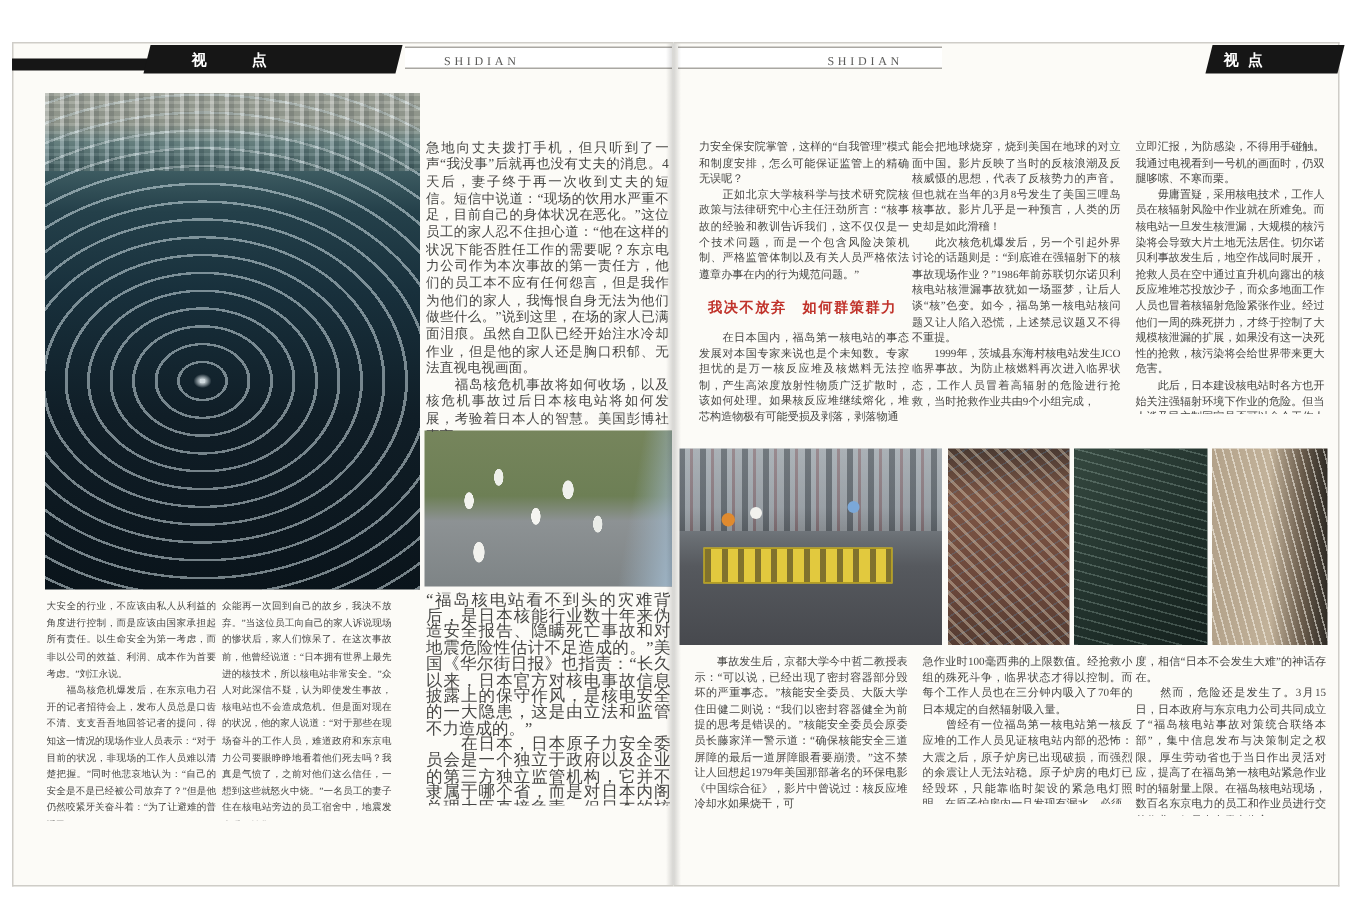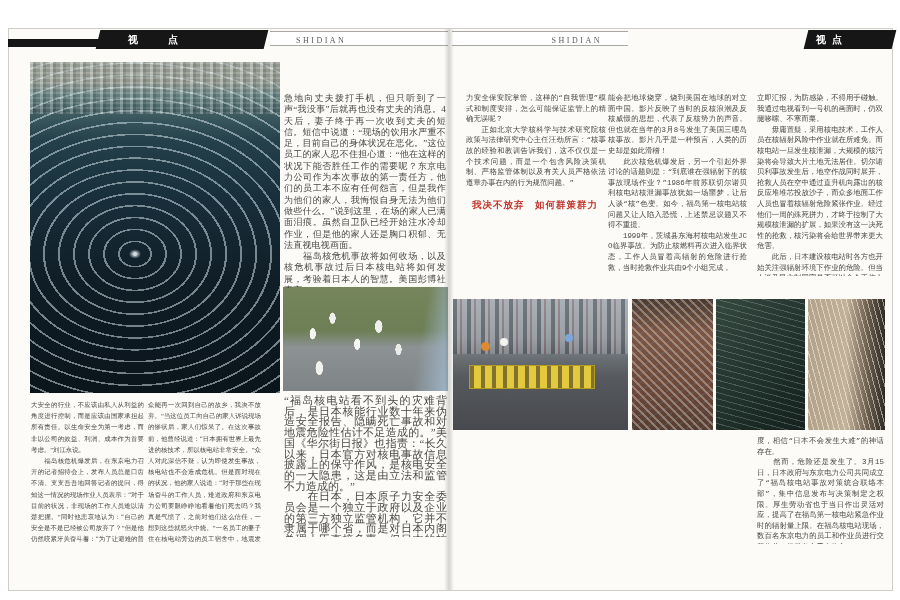--- a/index.html
+++ b/index.html
@@ -26,21 +26,21 @@
   #strip-right{left:452px;width:176px;justify-content:flex-end;}
   .strip-label{color:#5a5a58;font-size:8px;letter-spacing:2.5px;font-family:"Liberation Serif",serif;}
   #strip-left .strip-label{padding-left:26px;}
   #strip-right .strip-label{padding-right:26px;}
   
   .col{position:absolute;text-align:justify;color:#474745;white-space:pre-wrap;word-break:break-all;
        overflow:hidden;font-family:"Liberation Serif","DejaVu Serif",serif;}
   .t-small{font-size:6.4px;line-height:11.2px;}
   .t-large{font-size:9px;line-height:11.3px;letter-spacing:0.2px;}
   .t-medl{font-size:11px;line-height:10.7px;}
-  .t-right{font-size:7.4px;line-height:10.6px;font-family:Liberation Mono, monospace;}
+  .t-right{font-size:7.4px;line-height:10.6px;}
   #lbc1{left:31px;top:399px;width:113px;height:148px;}
   #lbc2{left:148px;top:399px;width:113px;height:148px;}
   #ltop{left:284px;top:93px;width:162px;height:195px;}
   #lbw{left:284px;top:395px;width:163px;height:142px;}
   #rct{left:466px;top:93px;width:140px;height:100px;}
   #rcm{left:466px;top:220px;width:140px;height:66px;}
   #rdt{left:608px;top:93px;width:139px;height:183px;}
   #ret{left:757px;top:93px;width:126px;height:183px;}
   #rcb{left:463px;top:436px;width:142px;height:108px;}
   #rdb{left:615px;top:436px;width:140px;height:100px;}
@@ -125,26 +125,30 @@
 　　福岛核危机爆发后，在东京电力召开的记者招待会上，发布人员总是口齿不清、支支吾吾地回答记者的提问，得知这一情况的现场作业人员表示：“对于目前的状况，非现场的工作人员难以清楚把握。”同时他悲哀地认为：“自己的安全是不是已经被公司放弃了？”但是他仍然咬紧牙关奋斗着：“为了让避难的普通民</div>
   <div class="col t-small" id="lbc2">众能再一次回到自己的故乡，我决不放弃。”当这位员工向自己的家人诉说现场的惨状后，家人们惊呆了。在这次事故前，他曾经说道：“日本拥有世界上最先进的核技术，所以核电站非常安全。”众人对此深信不疑，认为即使发生事故，核电站也不会造成危机。但是面对现在的状况，他的家人说道：“对于那些在现场奋斗的工作人员，难道政府和东京电力公司要眼睁睁地看着他们死去吗？我真是气愤了，之前对他们这么信任，一想到这些就怒火中烧。”一名员工的妻子住在核电站旁边的员工宿舍中，地震发生后，她焦</div>
   <div class="col t-large" id="ltop">急地向丈夫拨打手机，但只听到了一声“我没事”后就再也没有丈夫的消息。4天后，妻子终于再一次收到丈夫的短信。短信中说道：“现场的饮用水严重不足，目前自己的身体状况在恶化。”这位员工的家人忍不住担心道：“他在这样的状况下能否胜任工作的需要呢？东京电力公司作为本次事故的第一责任方，他们的员工本不应有任何怨言，但是我作为他们的家人，我悔恨自身无法为他们做些什么。”说到这里，在场的家人已满面泪痕。虽然自卫队已经开始注水冷却作业，但是他的家人还是胸口积郁、无法直视电视画面。
 　　福岛核危机事故将如何收场，以及核危机事故过后日本核电站将如何发展，考验着日本人的智慧。美国彭博社直言：</div>
   <div class="col t-medl" id="lbw">“福岛核电站看不到头的灾难背后，是日本核能行业数十年来伪造安全报告、隐瞒死亡事故和对地震危险性估计不足造成的。”美国《华尔街日报》也指责：“长久以来，日本官方对核电事故信息披露上的保守作风，是核电安全的一大隐患，这是由立法和监管不力造成的。”
 　　在日本，日本原子力安全委员会是一个独立于政府以及企业的第三方独立监管机构，它并不隶属于哪个省，而是对日本内阁总理大臣直接负责。但日本的核电事业主要因循“国有民营”的发展模式，核电安全检查由经济产业省的直属机构原子</div>
 
   <div class="col t-right" id="rct">力安全保安院掌管，这样的“自我管理”模式和制度安排，怎么可能保证监管上的精确无误呢？
 　　正如北京大学核科学与技术研究院核政策与法律研究中心主任汪劲所言：“核事故的经验和教训告诉我们，这不仅仅是一个技术问题，而是一个包含风险决策机制、严格监管体制以及有关人员严格依法遵章办事在内的行为规范问题。”</div>
   <div id="rhead">我决不放弃　如何群策群力</div>
+  <div class="col t-right" id="rcm">　　在日本国内，福岛第一核电站的事态发展对本国专家来说也是个未知数。专家担忧的是万一核反应堆及核燃料无法控制，产生高浓度放射性物质广泛扩散时，该如何处理。如果核反应堆继续熔化，堆芯构造物极有可能受损及剥落，剥落物通</div>
   <div class="col t-right" id="rdt">能会把地球烧穿，烧到美国在地球的对立面中国。影片反映了当时的反核浪潮及反核威慑的思想，代表了反核势力的声音。但也就在当年的3月8号发生了美国三哩岛核事故。影片几乎是一种预言，人类的历史却是如此滑稽！
 　　此次核危机爆发后，另一个引起外界讨论的话题则是：“到底谁在强辐射下的核事故现场作业？”1986年前苏联切尔诺贝利核电站核泄漏事故犹如一场噩梦，让后人谈“核”色变。如今，福岛第一核电站核问题又让人陷入恐慌，上述禁忌议题又不得不重提。
 　　1999年，茨城县东海村核电站发生JCO临界事故。为防止核燃料再次进入临界状态，工作人员冒着高辐射的危险进行抢救，当时抢救作业共由9个小组完成，</div>
   <div class="col t-right" id="ret">立即汇报，为防感染，不得用手碰触。我通过电视看到一号机的画面时，仍双腿哆嗦、不寒而栗。
 　　毋庸置疑，采用核电技术，工作人员在核辐射风险中作业就在所难免。而核电站一旦发生核泄漏，大规模的核污染将会导致大片土地无法居住。切尔诺贝利事故发生后，地空作战同时展开，抢救人员在空中通过直升机向露出的核反应堆堆芯投放沙子，而众多地面工作人员也冒着核辐射危险紧张作业。经过他们一周的殊死拼力，才终于控制了大规模核泄漏的扩展，如果没有这一决死性的抢救，核污染将会给世界带来更大危害。
 　　此后，日本建设核电站时各方也开始关注强辐射环境下作业的危险。但当人谈及民主制国家是否可以命令工作人员在有</div>
+  <div class="col t-right" id="rcb">　　事故发生后，京都大学今中哲二教授表示：“可以说，已经出现了密封容器部分毁坏的严重事态。”核能安全委员、大阪大学住田健二则说：“我们以密封容器健全为前提的思考是错误的。”核能安全委员会原委员长藤家洋一警示道：“确保核能安全三道屏障的最后一道屏障眼看要崩溃。”这不禁让人回想起1979年美国那部著名的环保电影《中国综合征》，影片中曾说过：核反应堆冷却水如果烧干，可</div>
+  <div class="col t-right" id="rdb">急作业时100毫西弗的上限数值。经抢救小组的殊死斗争，临界状态才得以控制。而每个工作人员也在三分钟内吸入了70年的日本规定的自然辐射吸入量。
+　　曾经有一位福岛第一核电站第一核反应堆的工作人员见证核电站内部的恐怖：大震之后，原子炉房已出现破损，而强烈的余震让人无法站稳。原子炉房的电灯已经毁坏，只能靠临时架设的紧急电灯照明。在原子炉房内一旦发现有漏水，必须</div>
   <div class="col t-right" id="reb">度，相信“日本不会发生大难”的神话存在。
 　　然而，危险还是发生了。3月15日，日本政府与东京电力公司共同成立了“福岛核电站事故对策统合联络本部”，集中信息发布与决策制定之权限。厚生劳动省也于当日作出灵活对应，提高了在福岛第一核电站紧急作业时的辐射量上限。在福岛核电站现场，数百名东京电力的员工和作业员进行交替作业。但是当余震来临之</div>
 
   <div class="photo" id="photo-protest">
     <div class="windows"></div>
     <div class="banner">
         <i></i>
       </div>
     <div class="balloon b1"></div>
     <div class="balloon b2"></div>

